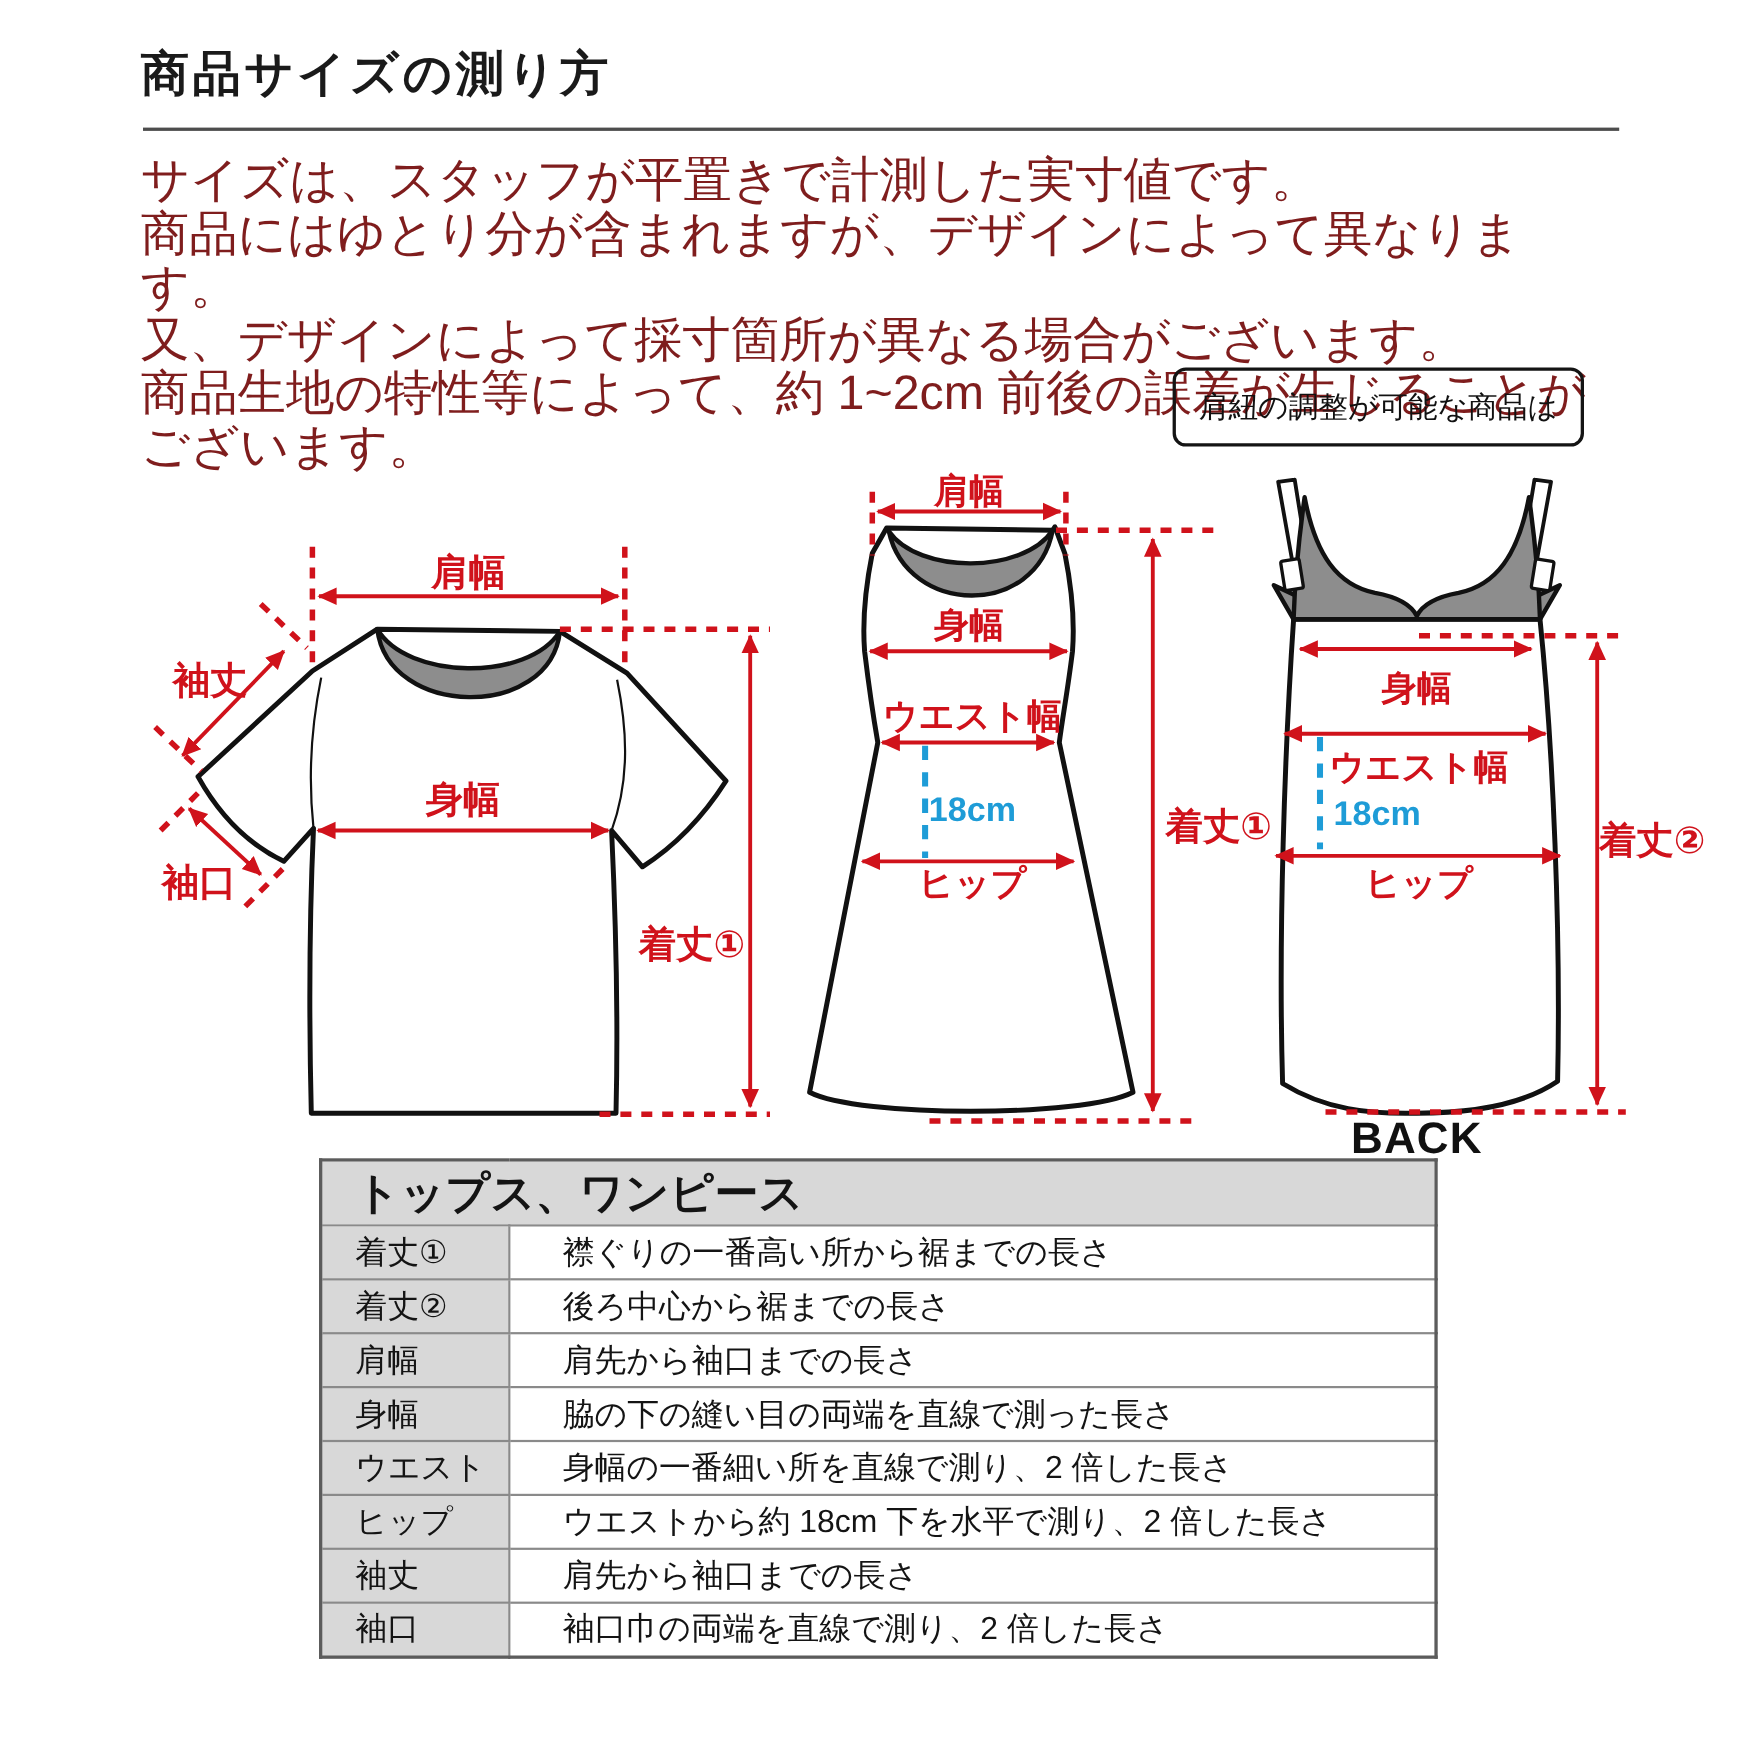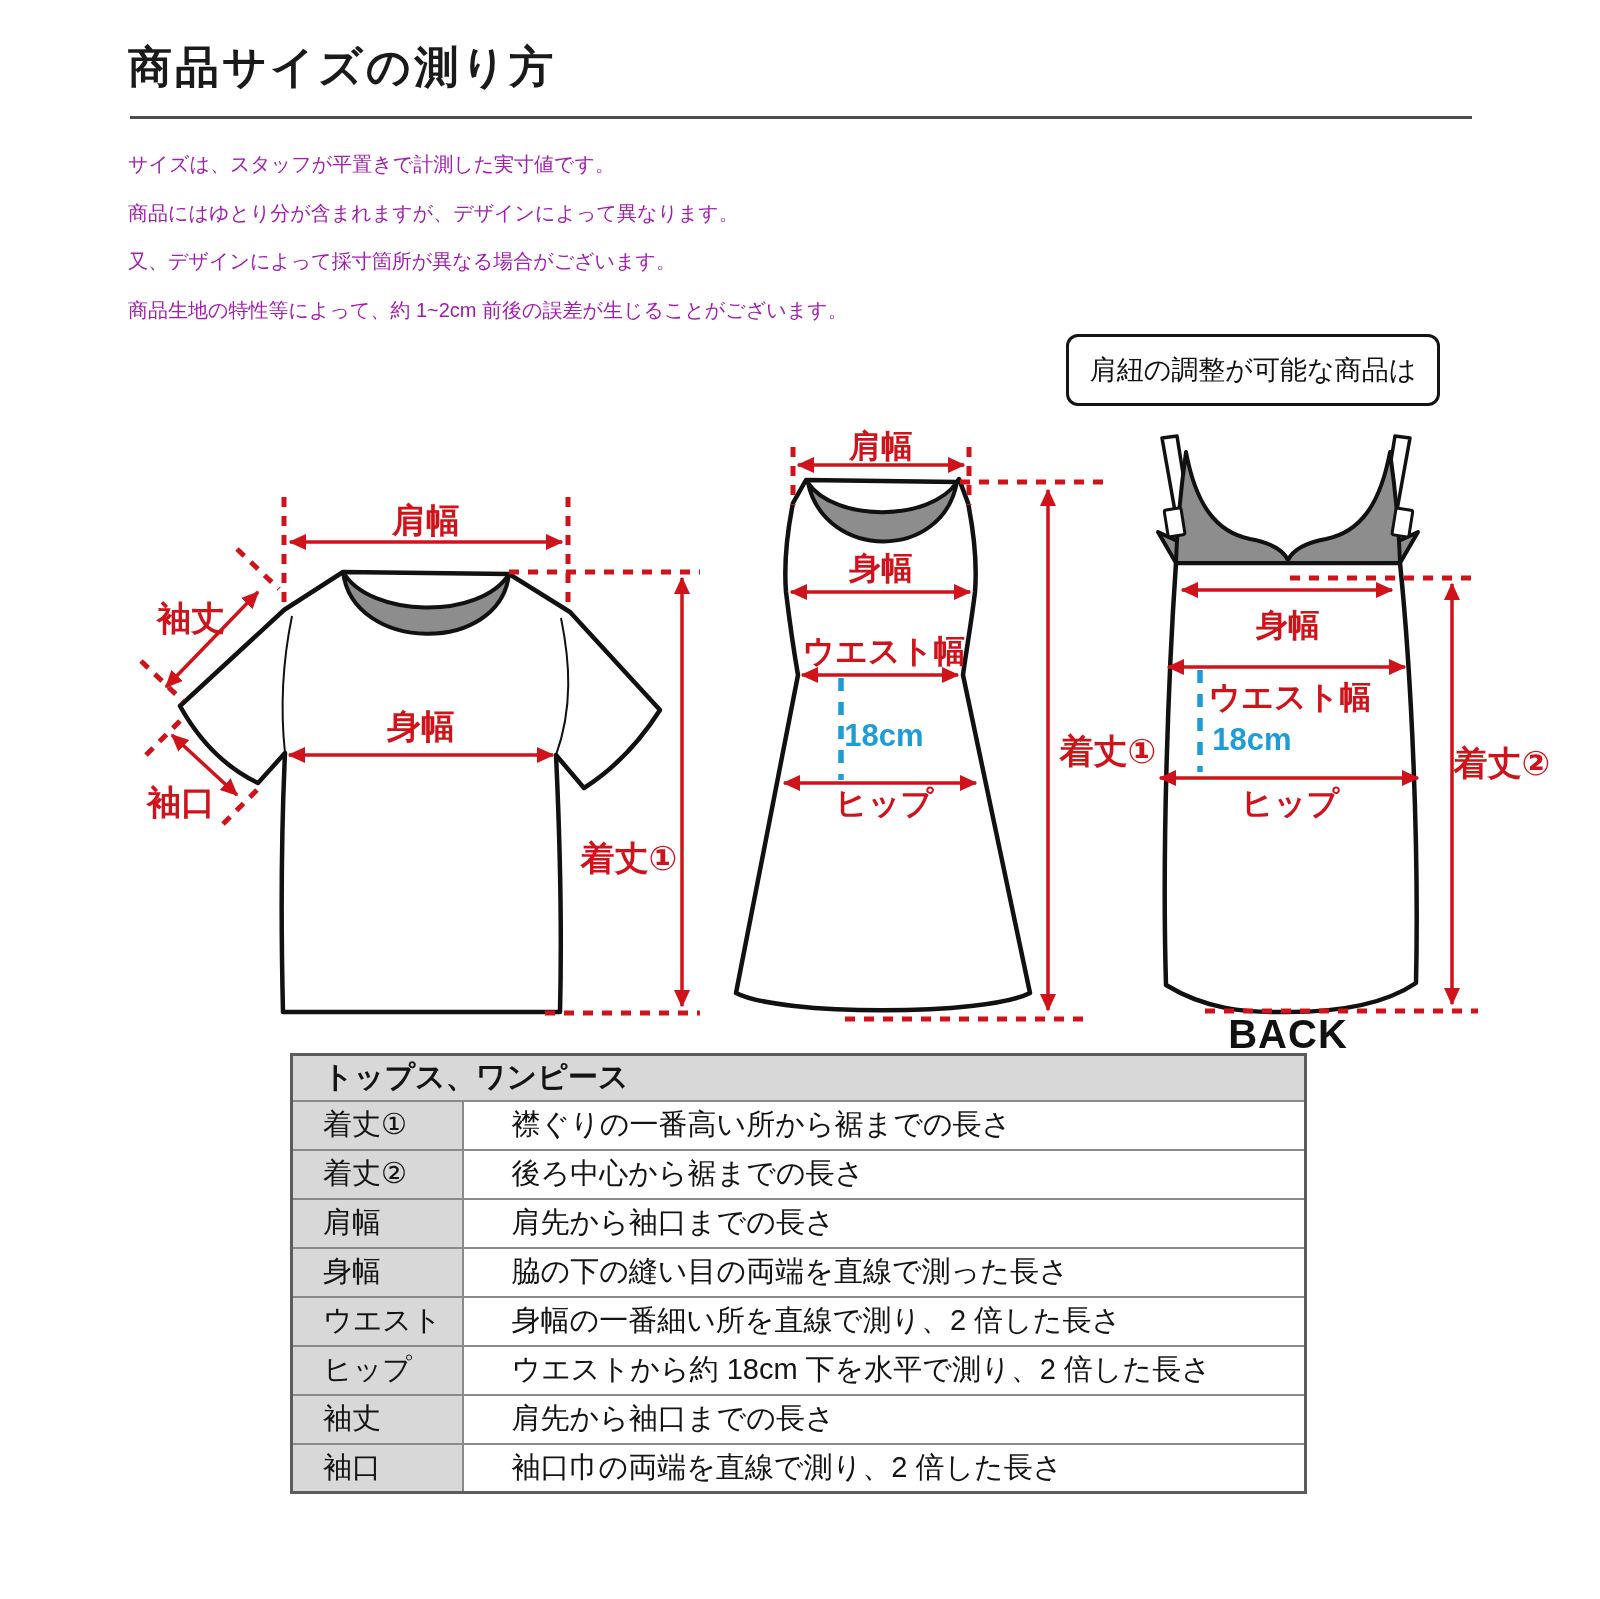--- a/index.html
+++ b/index.html
@@ -9,21 +9,21 @@
     overflow:hidden;
   }
   .abs{position:absolute;}
   .title{
     left:128px;top:38px;font-size:44px;font-weight:bold;letter-spacing:3px;color:#1a1a1a;
   }
   .title-rule{
     left:130px;top:116px;width:1342px;height:3px;background:#4d4d4d;
   }
   .intro{
-    left:128px;top:140px;width:1340px;font-size:20px;line-height:48.5px;color:#a21caf;
+    left:128px;top:140px;width:1340px;font-size:44px;line-height:48.5px;color:#7f1d1d;
   }
   .note-box{
     left:1066px;top:334px;width:374px;height:72px;border:3px solid #141414;border-radius:12px;
     display:flex;flex-direction:row;justify-content:center;align-items:center;
     font-size:27px;line-height:33px;color:#111;box-sizing:border-box;white-space:nowrap;
   }
   svg{display:block;}
   .garment{fill:#ffffff;stroke:#111111;stroke-width:4.5;stroke-linejoin:round;stroke-linecap:round;}
   .grayfill{fill:#8d8d8d;stroke:#111111;stroke-width:4;stroke-linejoin:round;}
   .seam{fill:none;stroke:#111111;stroke-width:2;}
@@ -40,21 +40,21 @@
   
   .size-table{
     left:290px;top:1053px;width:1017px;border-collapse:collapse;table-layout:fixed;
     border:3px solid #5c5c5c;font-size:29px;color:#141414;
   }
   .size-table th,.size-table td{
     border:2px solid #8a8a8a;box-sizing:border-box;vertical-align:middle;
     white-space:nowrap;overflow:hidden;
   }
   .size-table th{
-    background:#d8d8d8;height:46px;text-align:left;padding-left:30px;font-size:30px;font-weight:bold;
+    background:#d8d8d8;height:46px;text-align:left;padding-left:30px;font-size:40px;font-weight:bold;
   }
   .size-table td{height:49px;}
   .size-table td.term{background:#d8d8d8;padding-left:30px;}
   .size-table td.desc{background:#ffffff;padding-left:48px;}
 </style>
 </head>
 <body>
 
 <div class="abs title">商品サイズの測り方</div>
 <div class="abs title-rule"></div>

